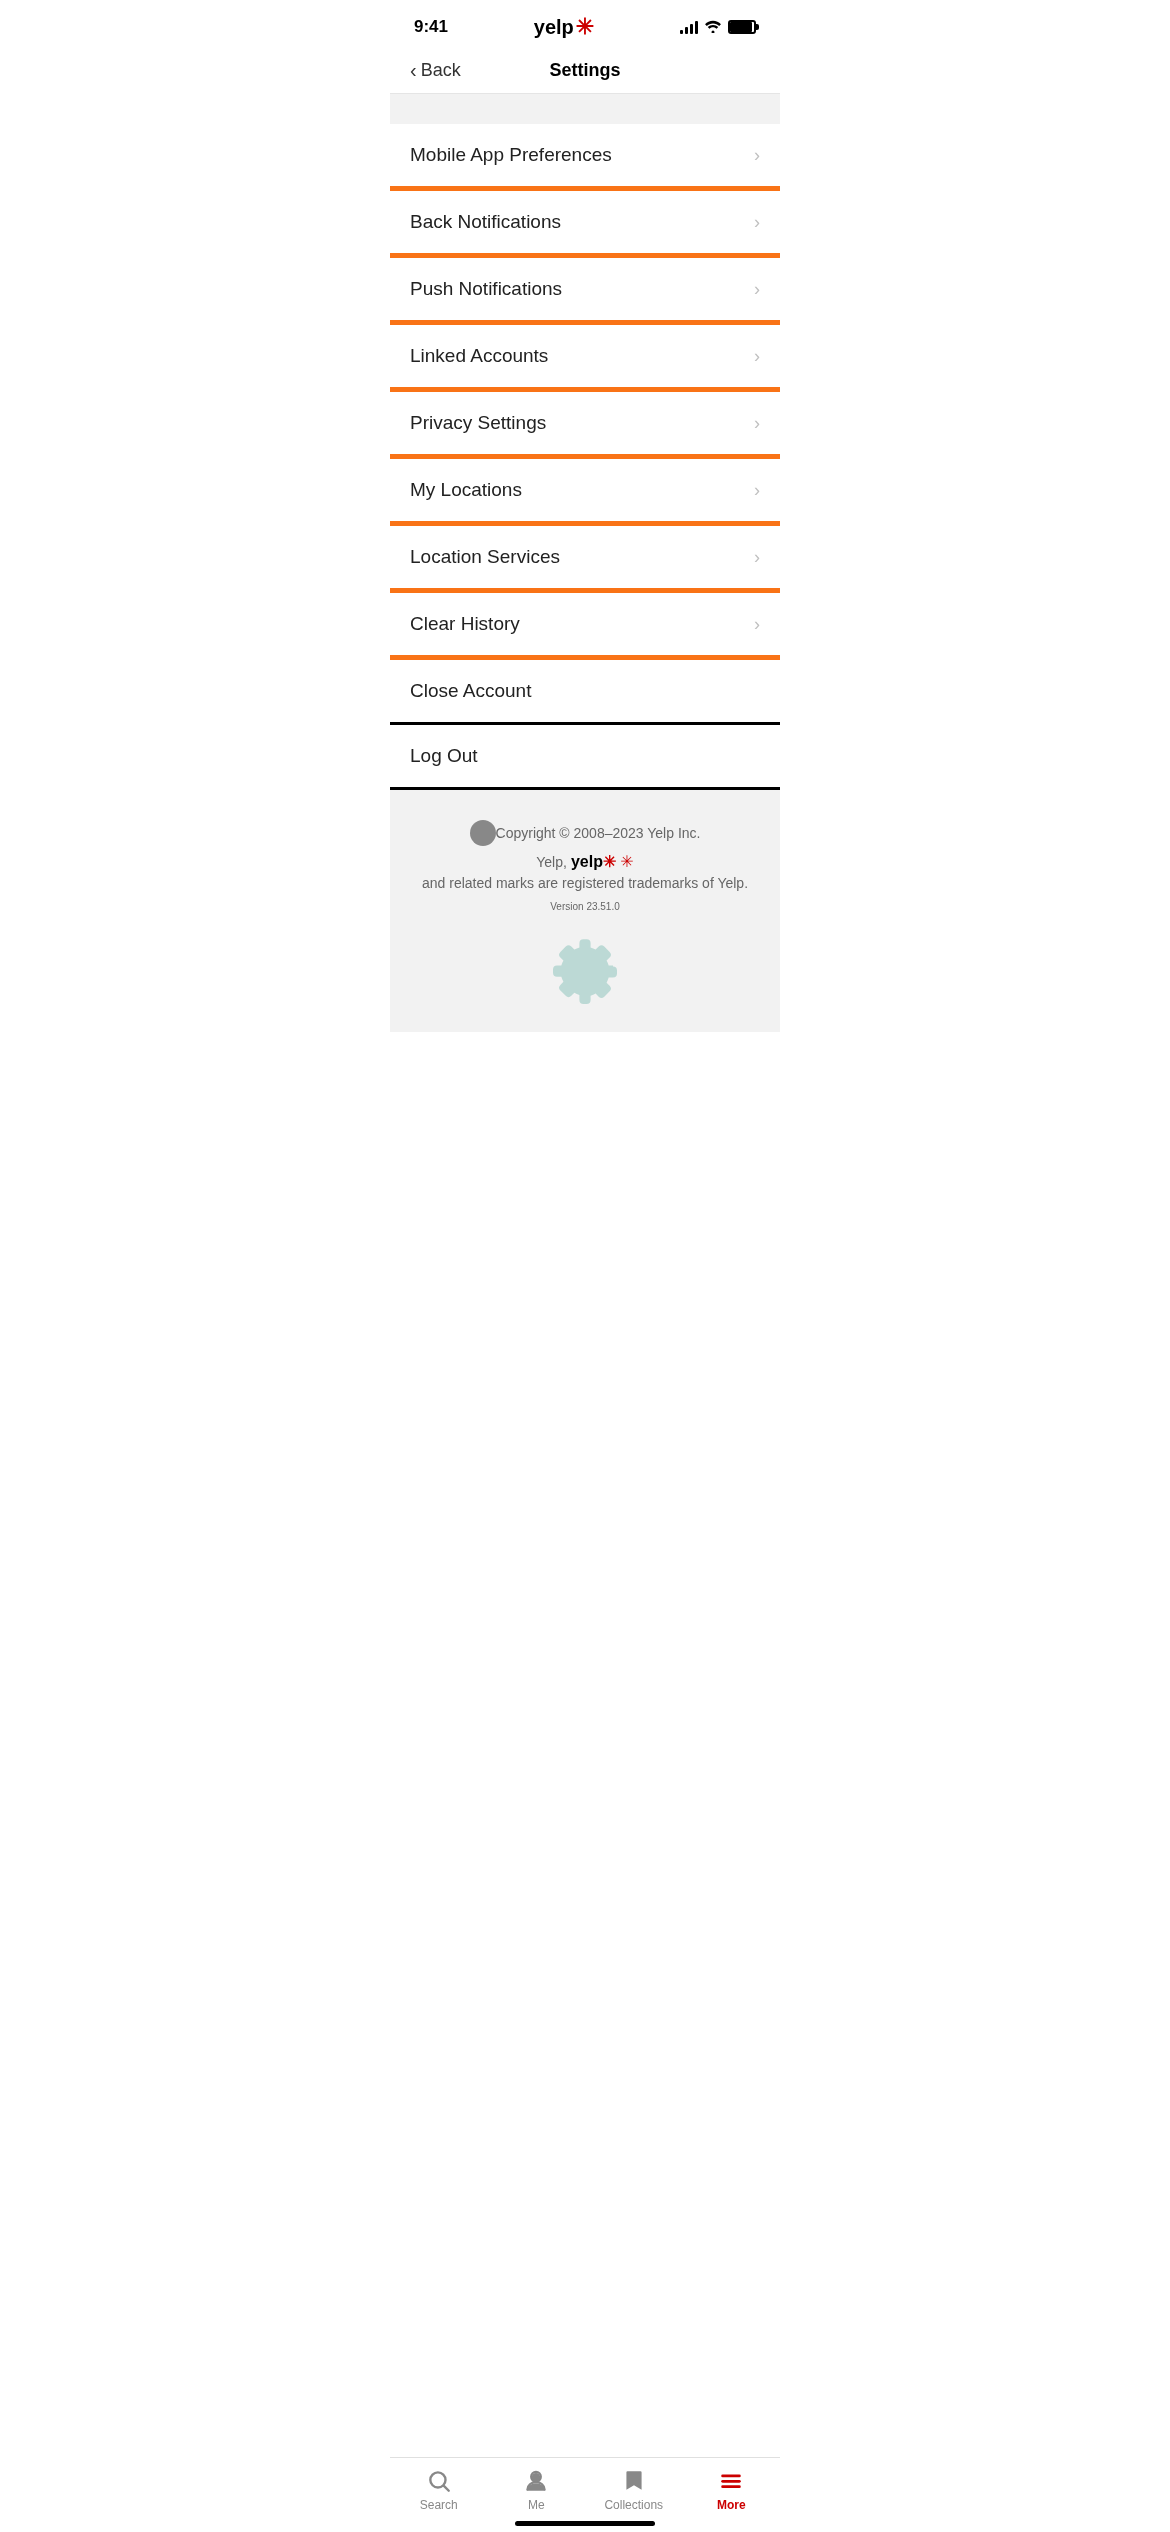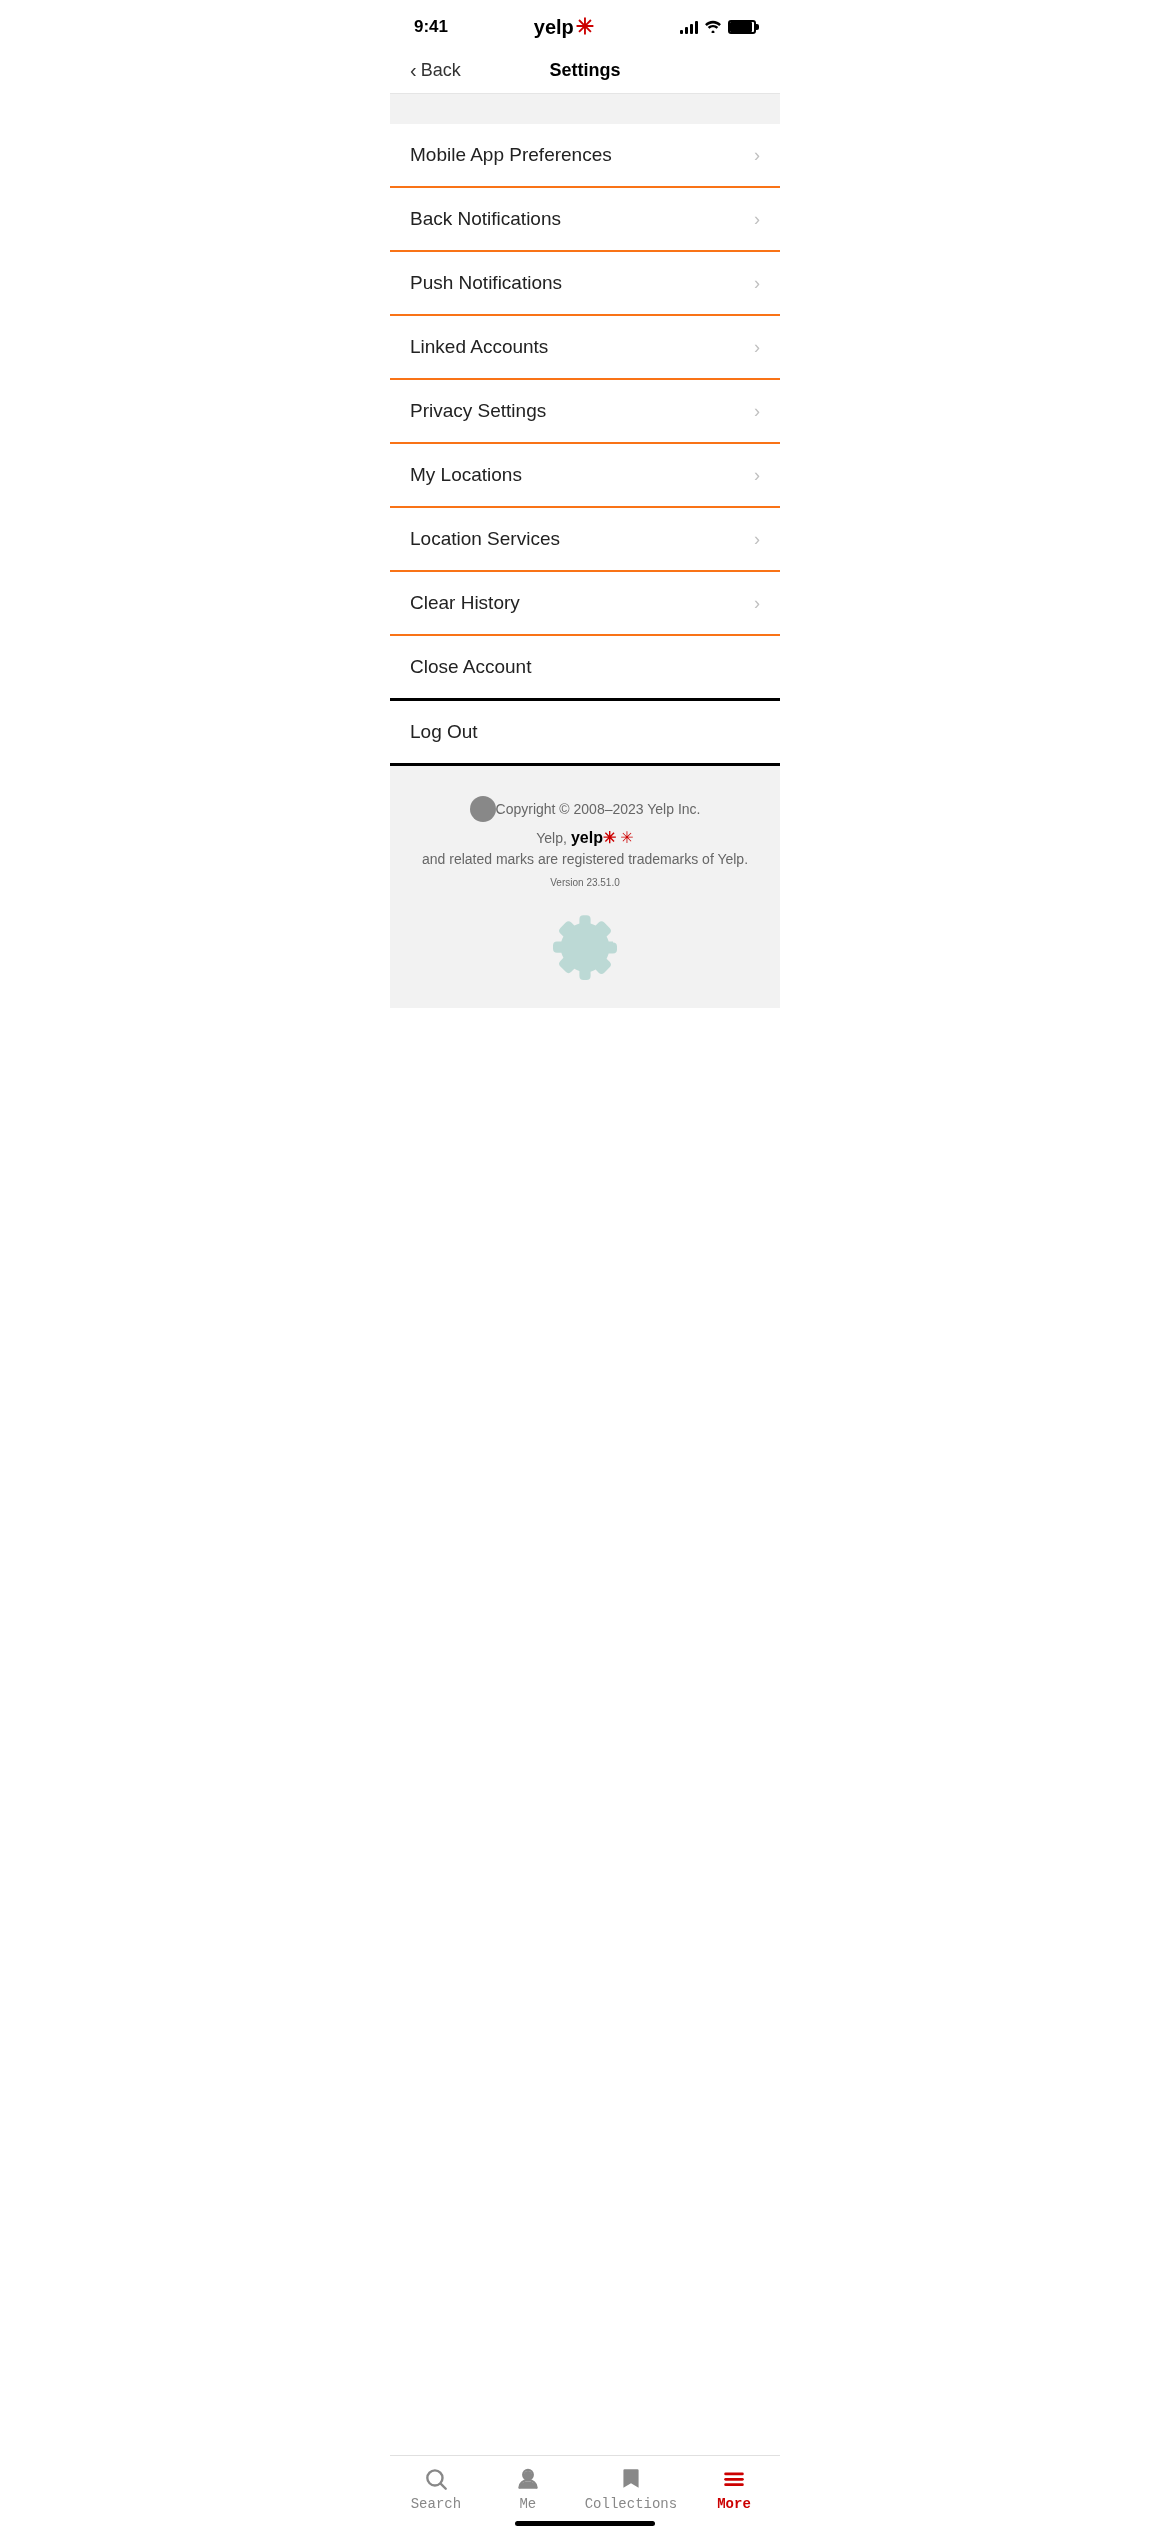--- a/index.html
+++ b/index.html
@@ -148,21 +148,21 @@
     
     .settings-list {
       background: #fff;
     }
 
     .settings-item {
       display: flex;
       align-items: center;
       justify-content: space-between;
       padding: 20px 20px;
-      border-bottom: 2px solid #f97316;
+      border-bottom: 5px solid #f97316;
       cursor: pointer;
     }
 
     .settings-item-label {
       font-size: 19px;
       color: #222;
       font-weight: 400;
     }
 
     .chevron-right {
@@ -262,23 +262,22 @@
     .tab-item {
       display: flex;
       flex-direction: column;
       align-items: center;
       gap: 4px;
       cursor: pointer;
       min-width: 70px;
     }
 
     .tab-label {
-      font-size: 14px;
+      font-size: 12px;
       color: #888;
-      font-family: Liberation Mono, monospace;
     }
 
     .tab-label.active {
       color: #cc0000;
       font-weight: 600;
     }
 
     
     .home-indicator {
       position: fixed;

